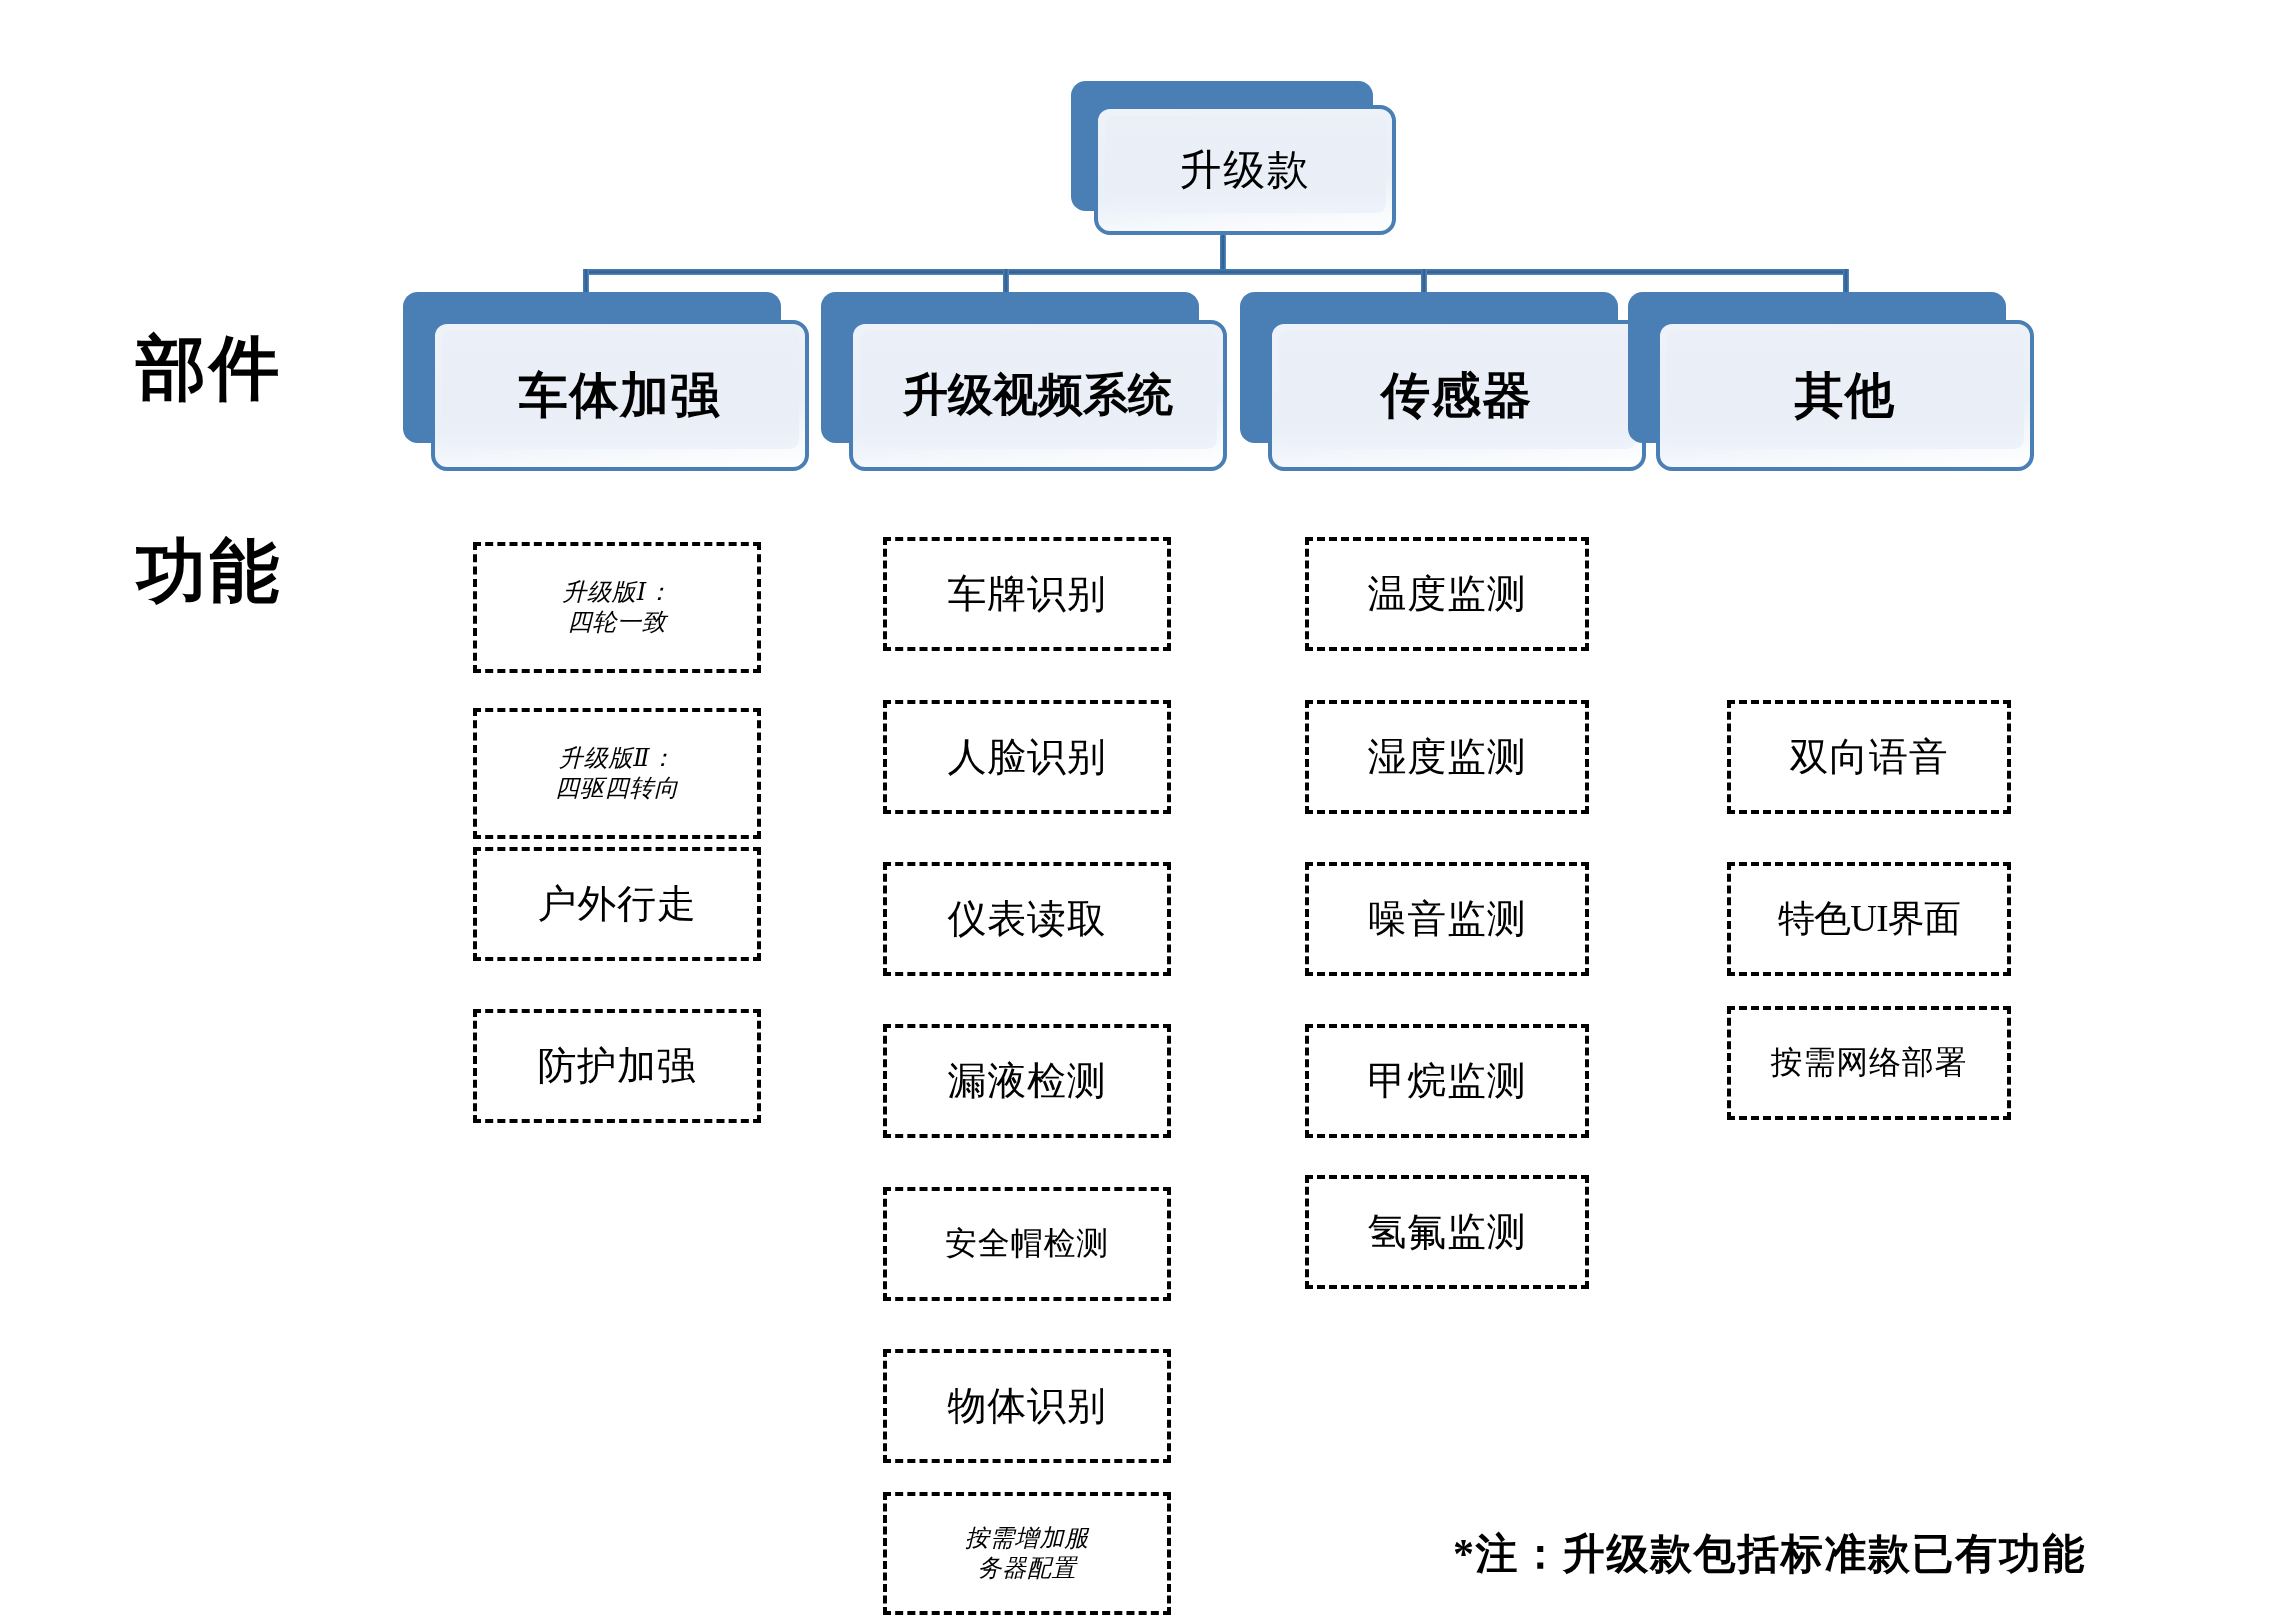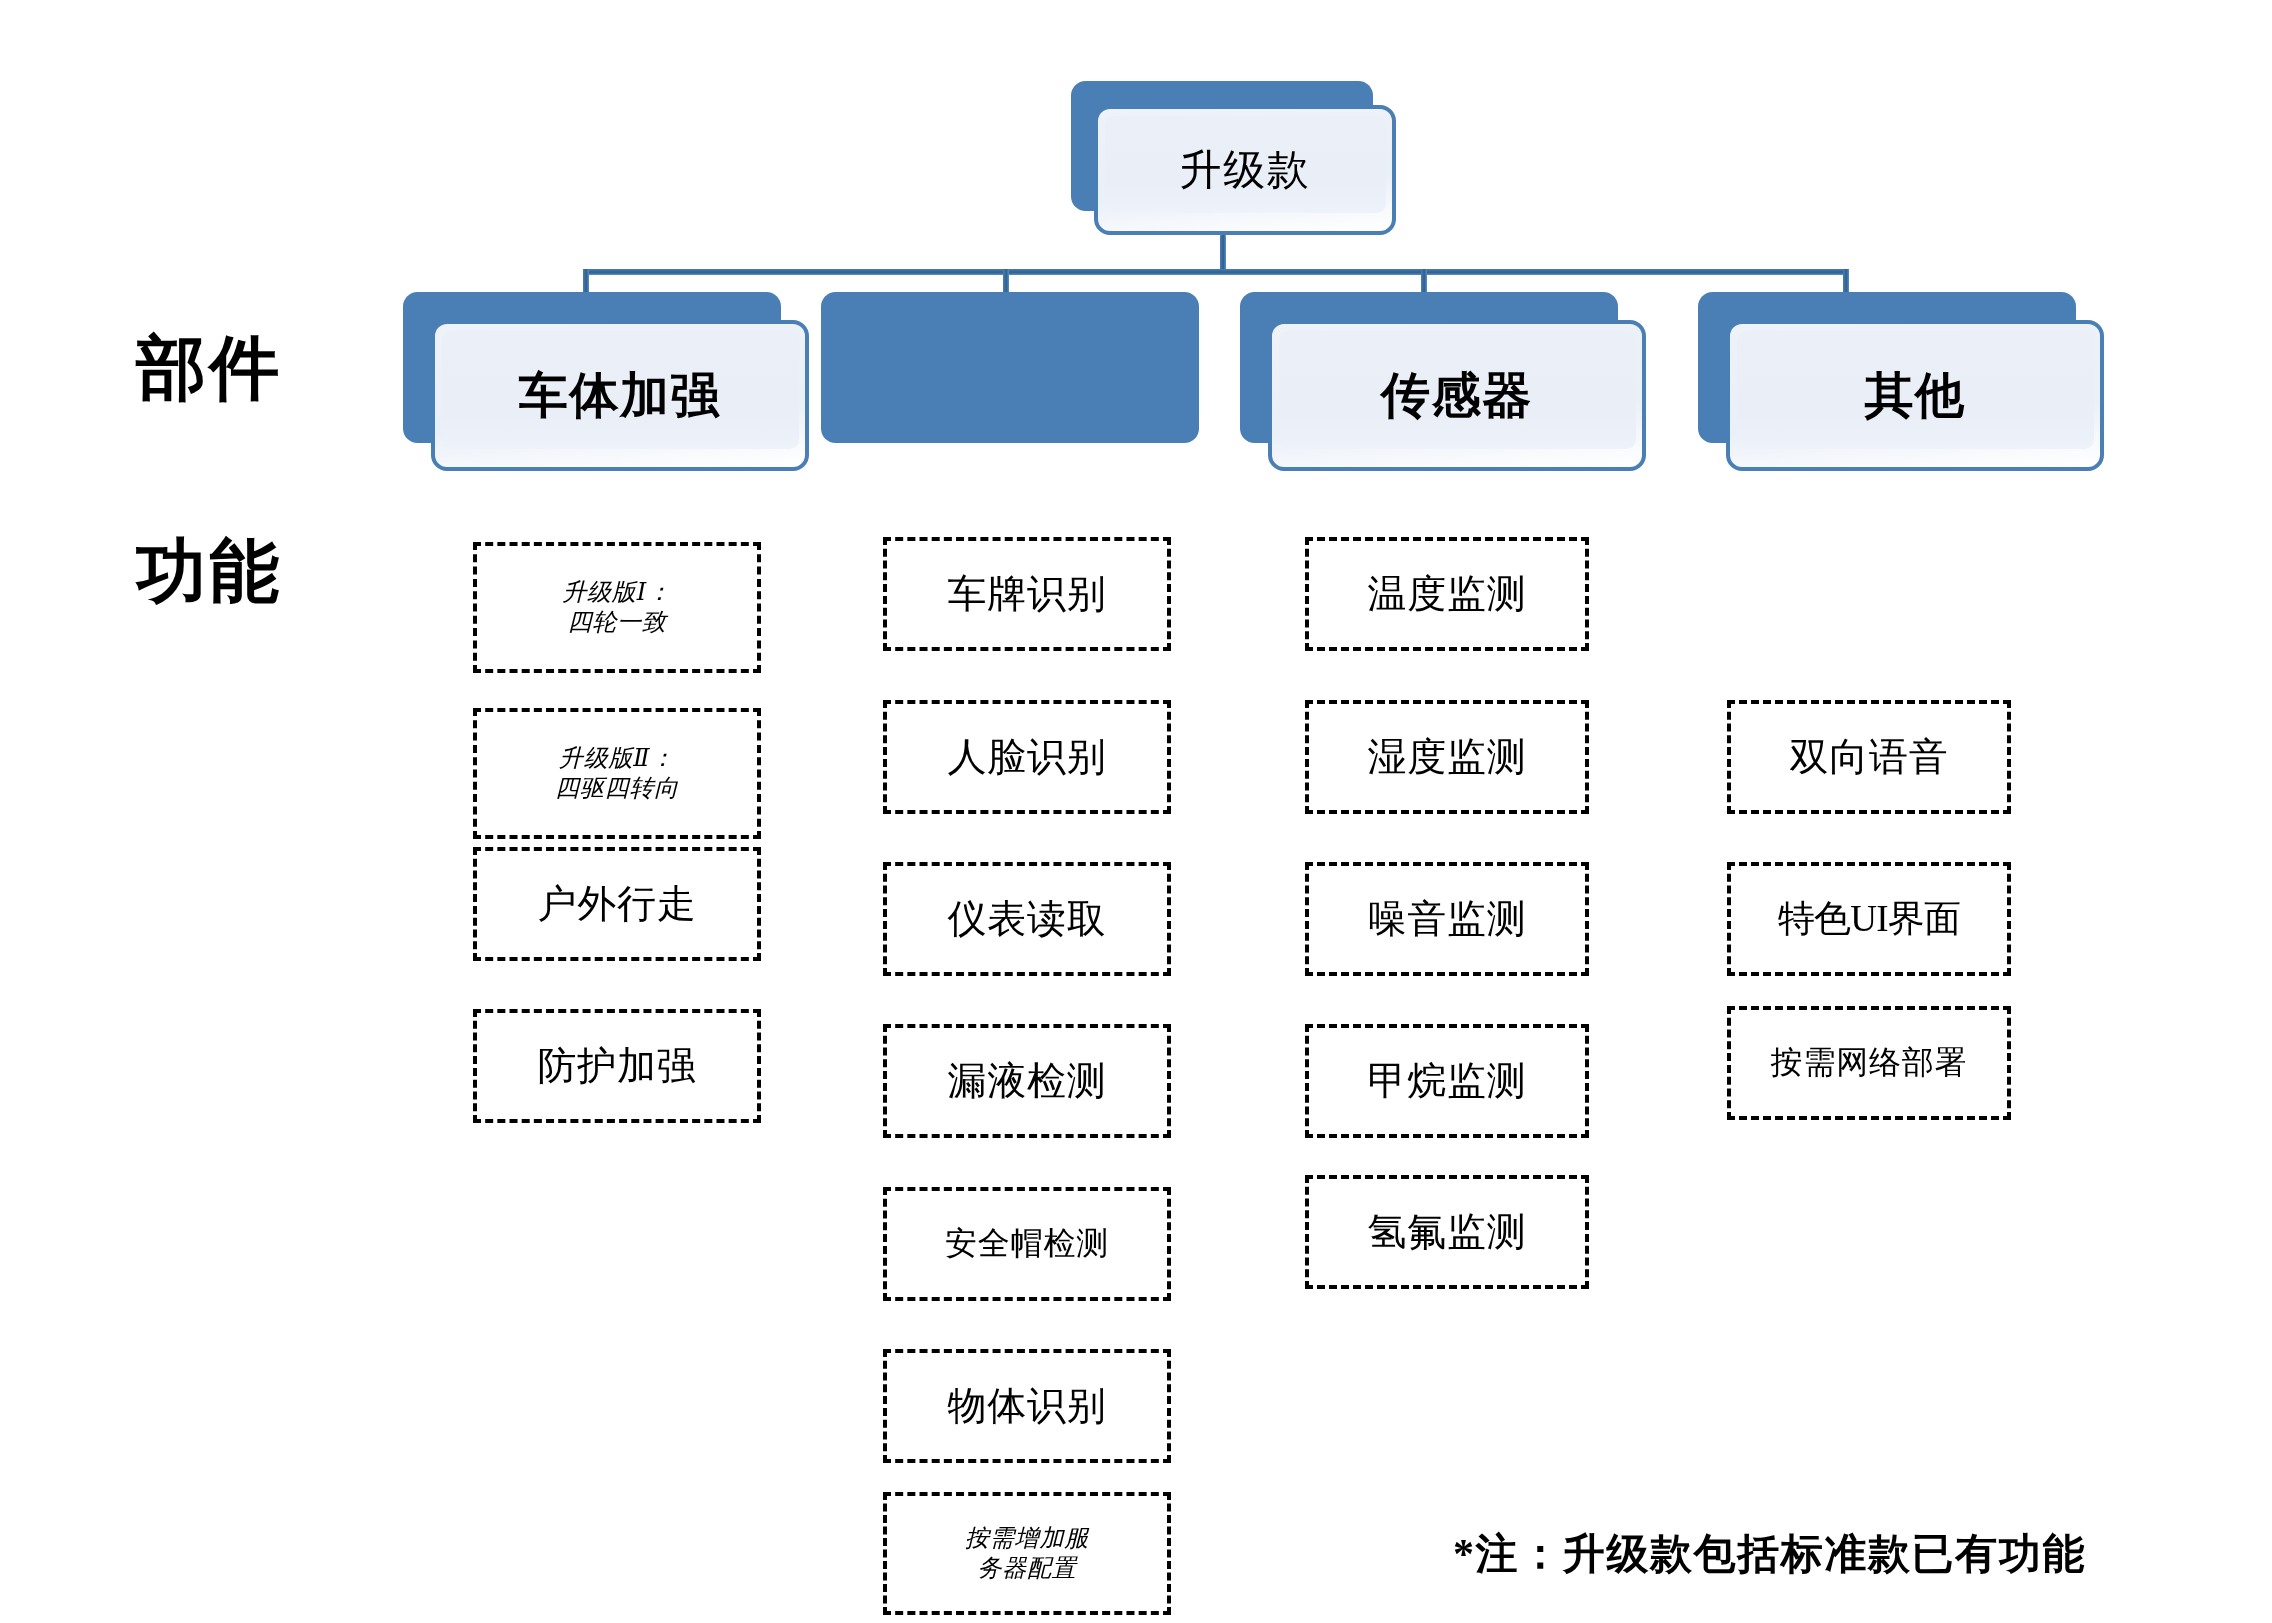--- a/index.html
+++ b/index.html
@@ -98,21 +98,21 @@
 
   
   .node2 { top: 292px; width: 406px; height: 179px; }
   .node2 .shadow { width: 378px; height: 151px; }
   .node2 .front  { left: 28px; top: 28px; width: 378px; height: 151px; }
   .node2 .node-text { font-size: 49px; letter-spacing: 1.6px; }
 
   #node-c0 { left: 403px; }
   #node-c1 { left: 821px; }
   #node-c2 { left: 1240px; }
-  #node-c3 { left: 1698px; }
+  #node-c3 { left: 1628px; }
   #node-c1 .node-text { font-size: 45px; letter-spacing: 0px; }
 
   
   .feat {
     position: absolute;
     box-sizing: border-box;
     border: 4px dashed #000000;
     background: transparent;
     display: flex;
     align-items: center;
@@ -170,20 +170,24 @@
   <div class="node node2" id="node-c0">
     <div class="shadow"></div>
     <div class="front">
       <div class="inner-fill"></div>
       <div class="node-text">车体加强</div>
     </div>
   </div>
 
   <div class="node node2" id="node-c1">
     <div class="shadow"></div>
+    <div class="front">
+      <div class="inner-fill"></div>
+      <div class="node-text">升级视频系统</div>
+    </div>
   </div>
 
   <div class="node node2" id="node-c2">
     <div class="shadow"></div>
     <div class="front">
       <div class="inner-fill"></div>
       <div class="node-text">传感器</div>
     </div>
   </div>
 

